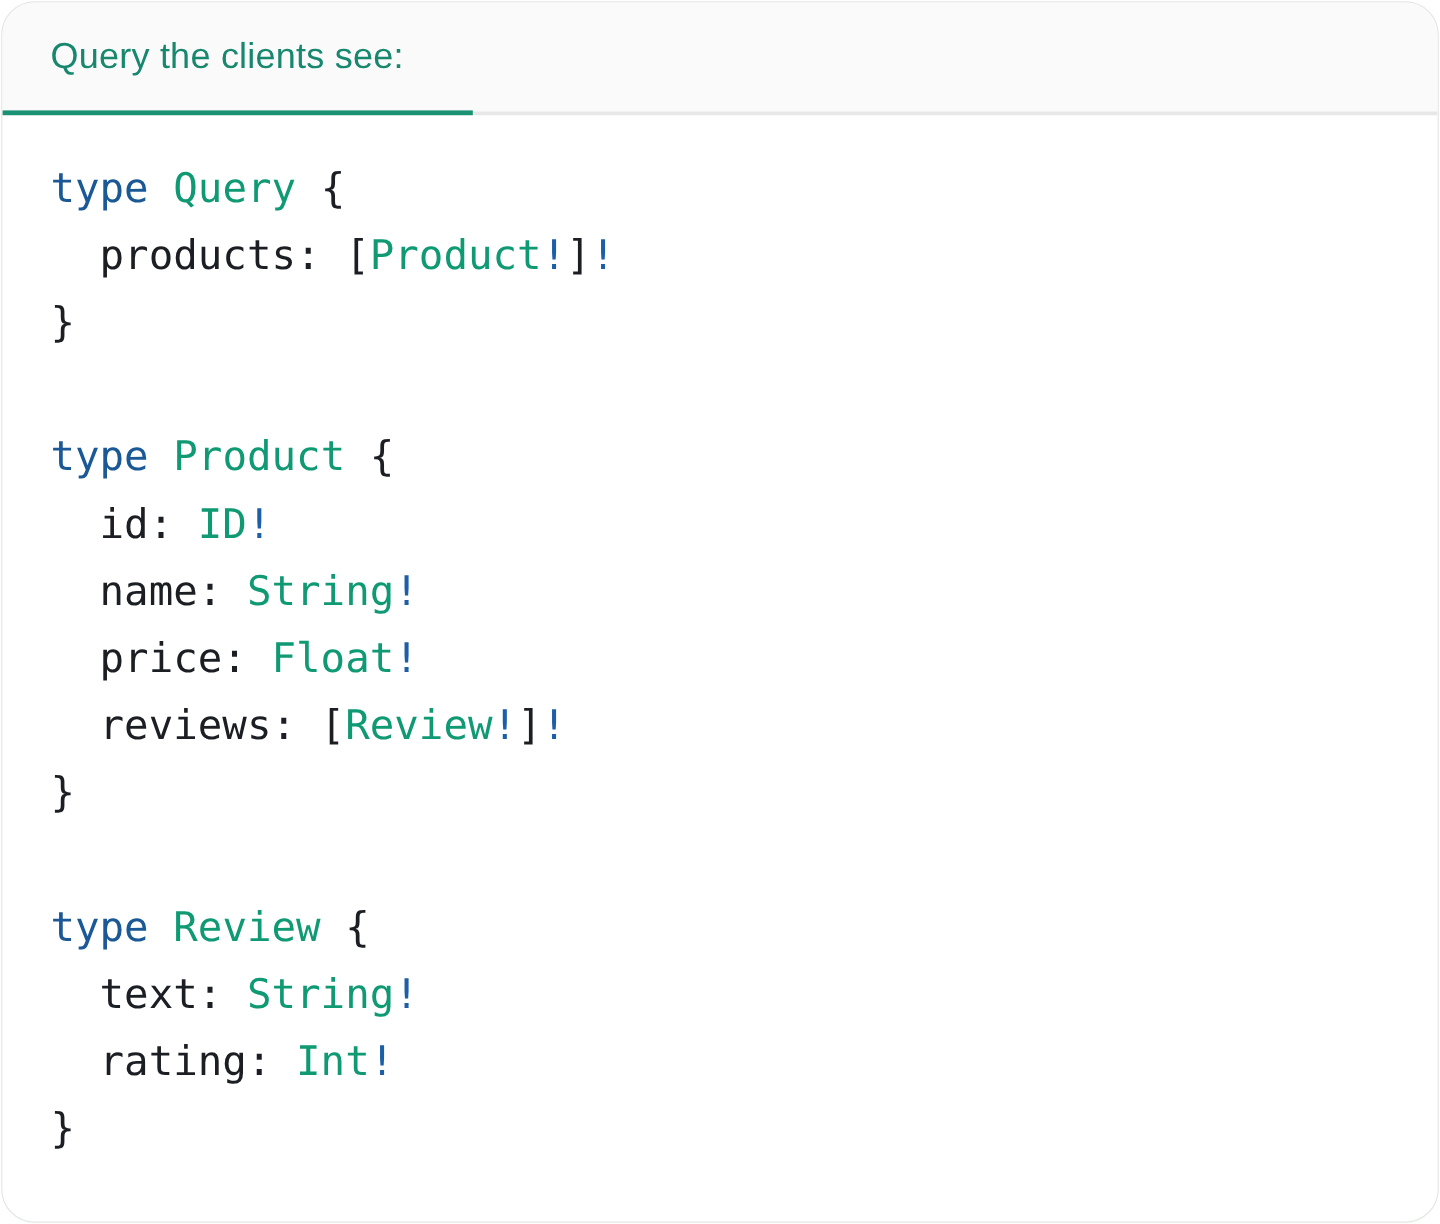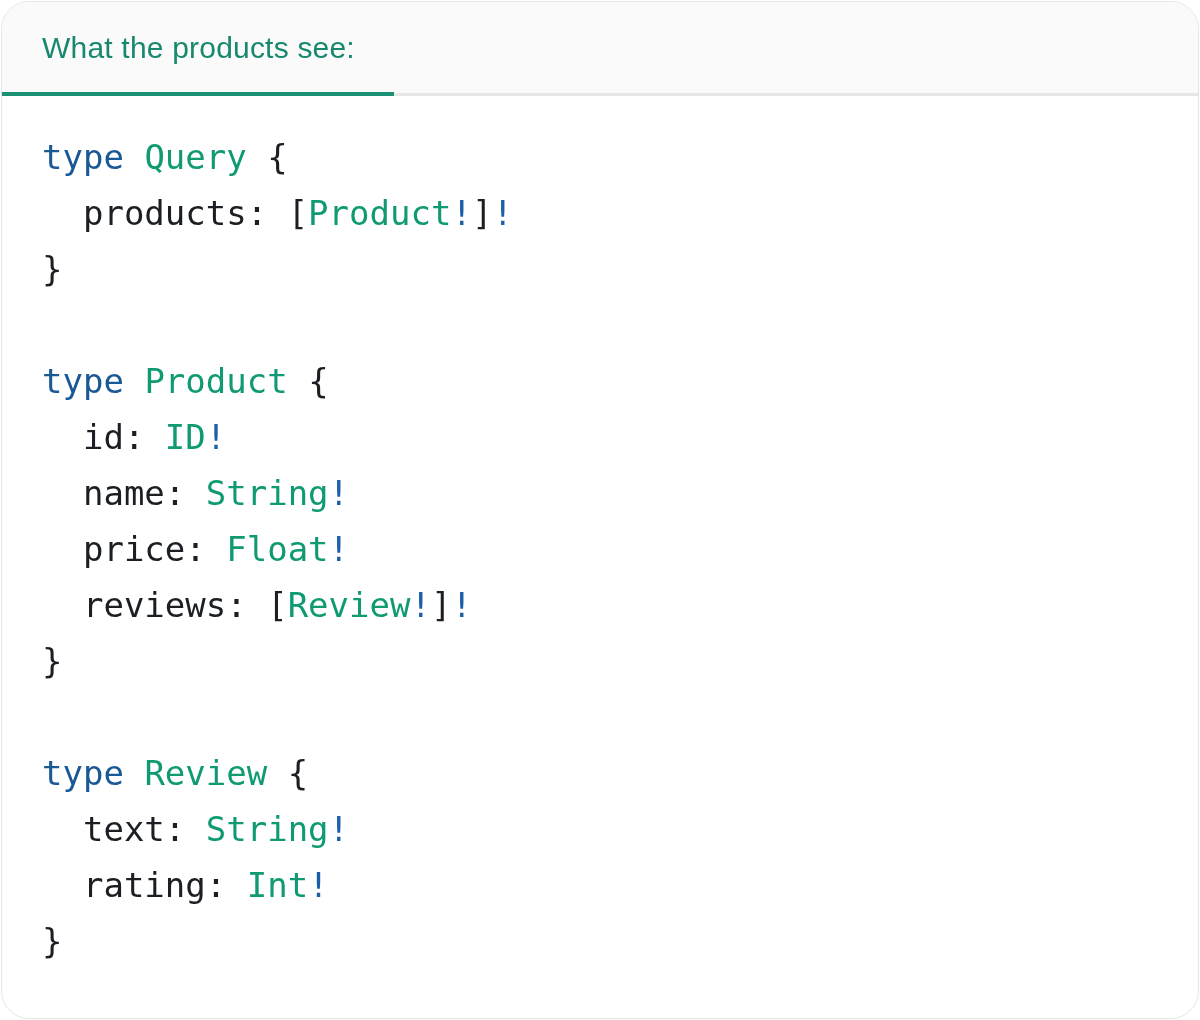--- a/index.html
+++ b/index.html
@@ -75,18 +75,18 @@
   .tok-kw    { color: var(--code_keyword); }
   .tok-type  { color: var(--code_type); }
   .tok-bang  { color: var(--code_bang); }
 </style>
 </head>
 <body>
 
 <div class="card">
   <div class="card-header">
     <div class="tab">
-      <span class="tab-label">What the products see:</span>
+      <span class="tab-label">Query the clients see:</span>
       <div class="tab-underline"></div>
     </div>
   </div>
   <div class="code-block"><div class="code-line"><span class="tok-kw">type</span><span class="tok-plain"> </span><span class="tok-type">Query</span><span class="tok-plain"> {</span></div><div class="code-line"><span class="tok-plain">  products: [</span><span class="tok-type">Product</span><span class="tok-bang">!</span><span class="tok-plain">]</span><span class="tok-bang">!</span></div><div class="code-line"><span class="tok-plain">}</span></div><div class="code-line"></div><div class="code-line"><span class="tok-kw">type</span><span class="tok-plain"> </span><span class="tok-type">Product</span><span class="tok-plain"> {</span></div><div class="code-line"><span class="tok-plain">  id: </span><span class="tok-type">ID</span><span class="tok-bang">!</span></div><div class="code-line"><span class="tok-plain">  name: </span><span class="tok-type">String</span><span class="tok-bang">!</span></div><div class="code-line"><span class="tok-plain">  price: </span><span class="tok-type">Float</span><span class="tok-bang">!</span></div><div class="code-line"><span class="tok-plain">  reviews: [</span><span class="tok-type">Review</span><span class="tok-bang">!</span><span class="tok-plain">]</span><span class="tok-bang">!</span></div><div class="code-line"><span class="tok-plain">}</span></div><div class="code-line"></div><div class="code-line"><span class="tok-kw">type</span><span class="tok-plain"> </span><span class="tok-type">Review</span><span class="tok-plain"> {</span></div><div class="code-line"><span class="tok-plain">  text: </span><span class="tok-type">String</span><span class="tok-bang">!</span></div><div class="code-line"><span class="tok-plain">  rating: </span><span class="tok-type">Int</span><span class="tok-bang">!</span></div><div class="code-line"><span class="tok-plain">}</span></div></div>
 </div>
 
 </body></html>

